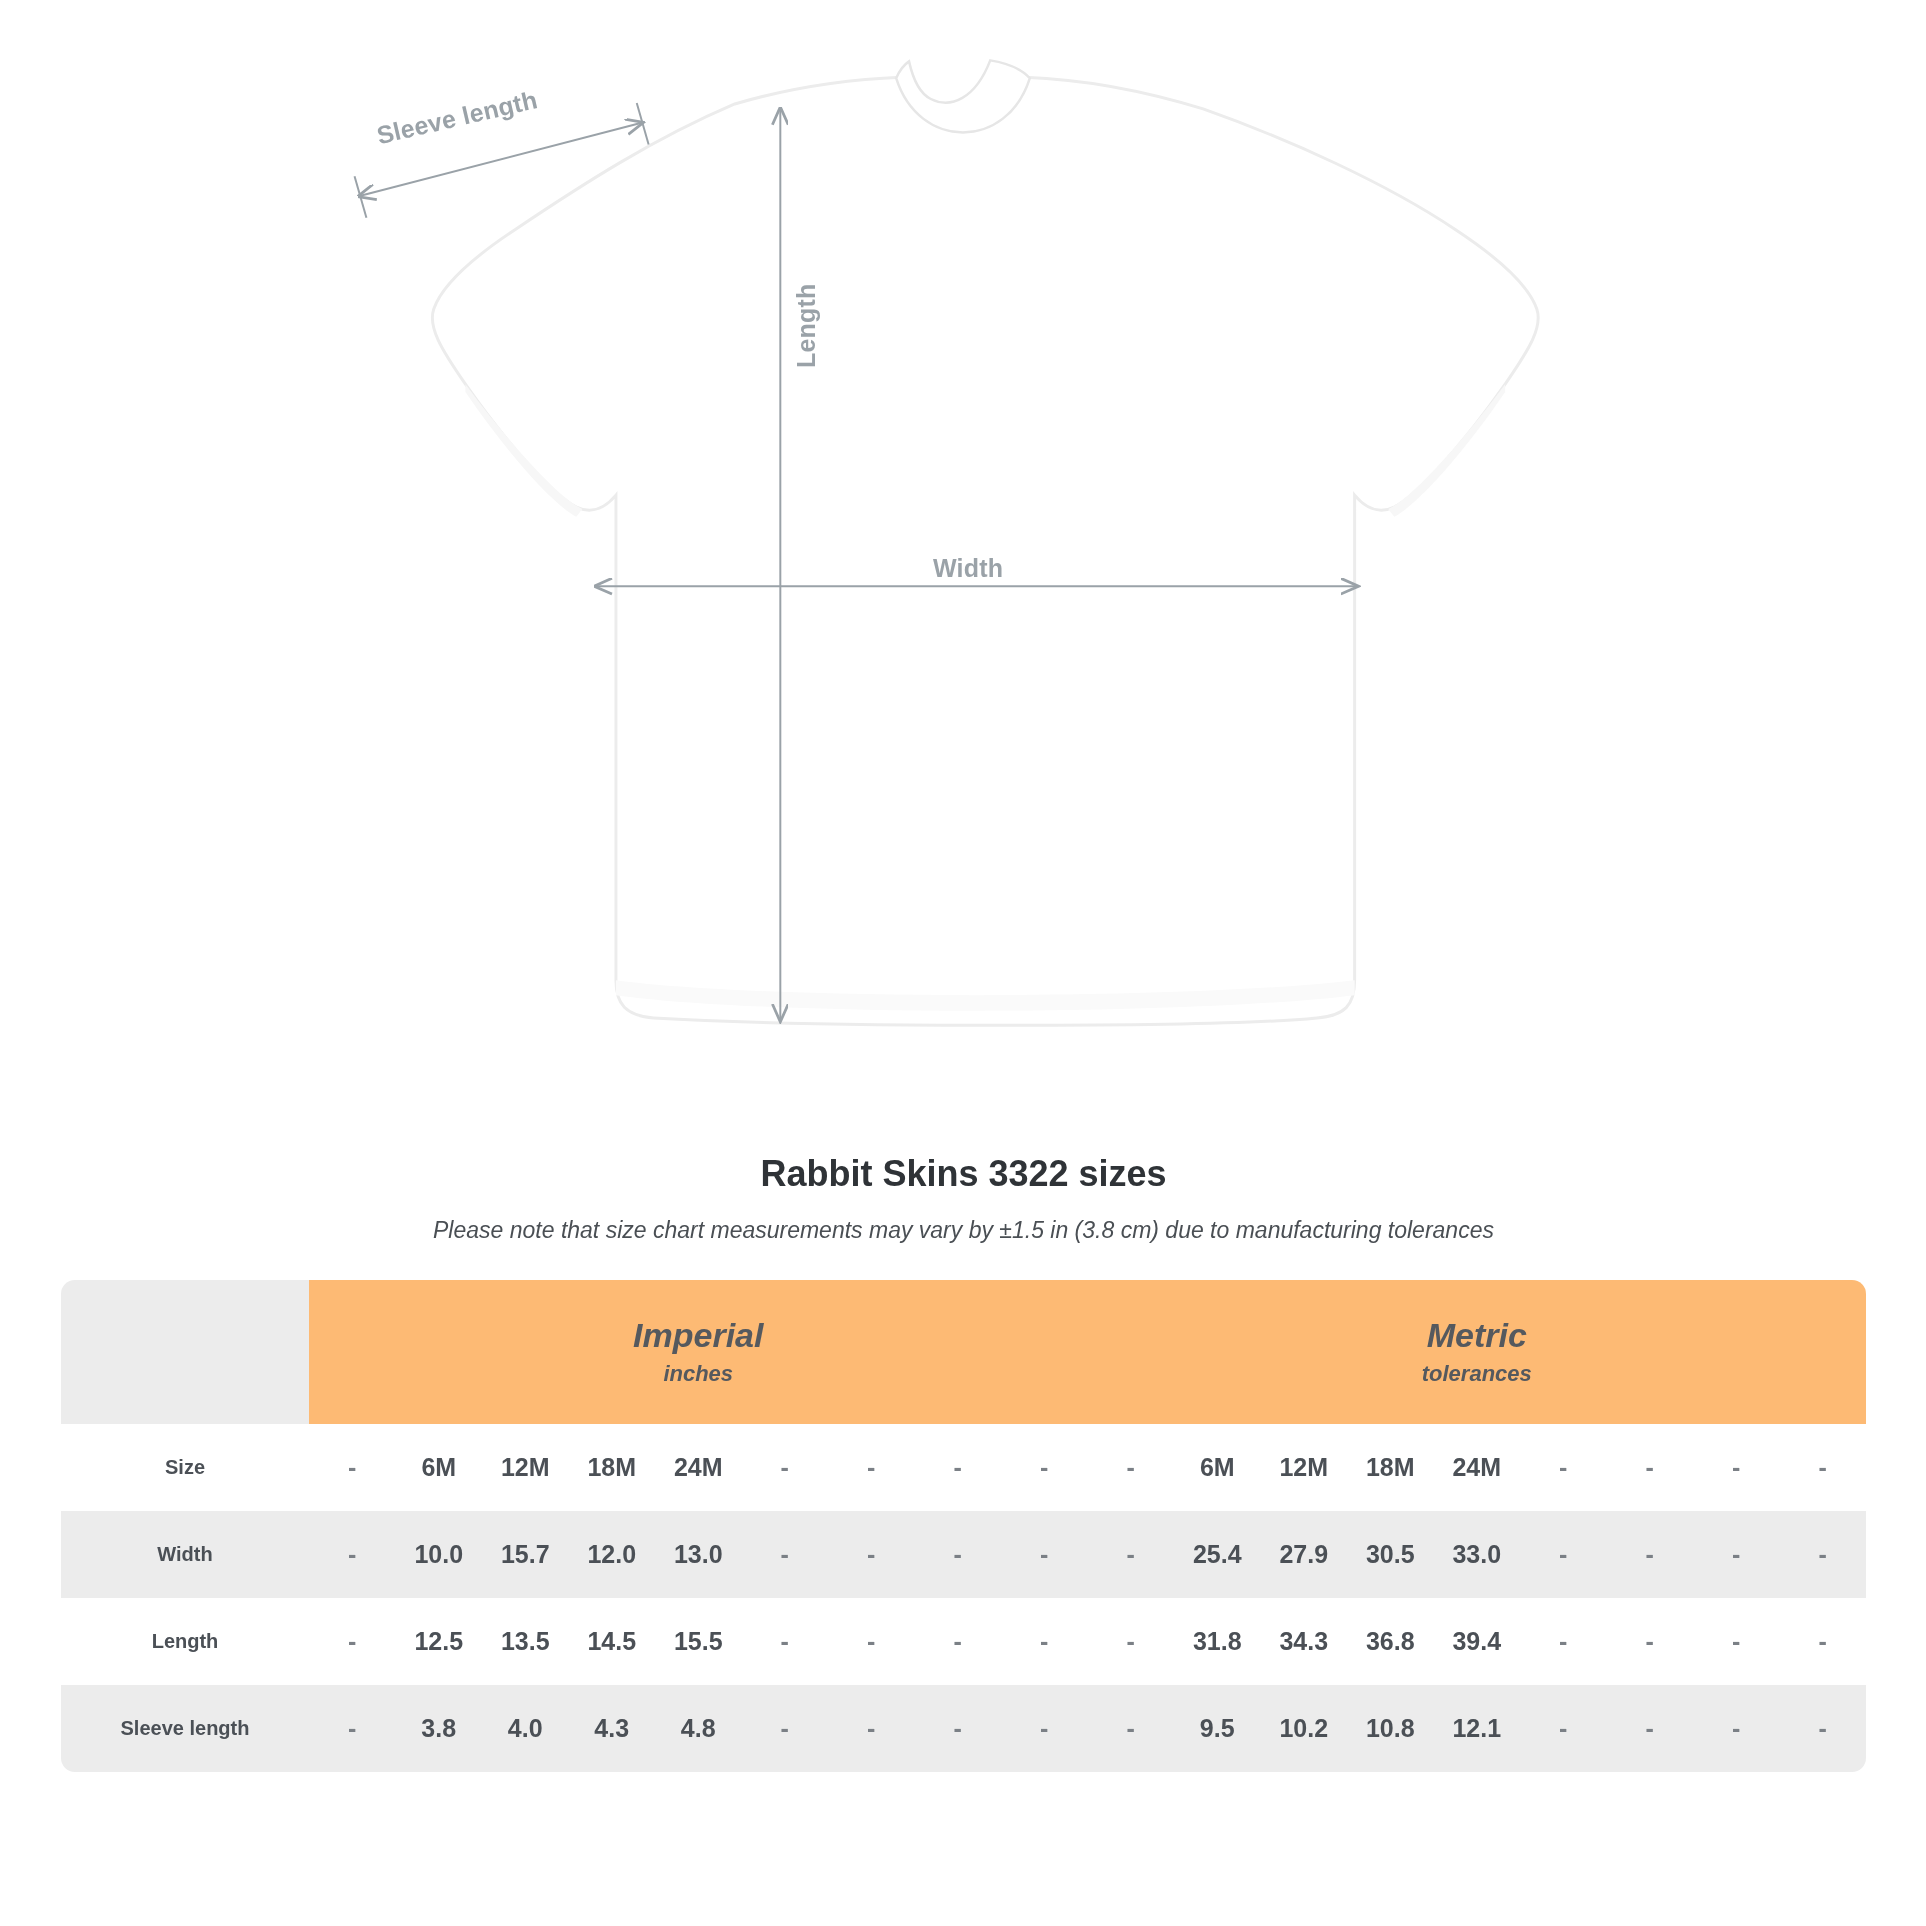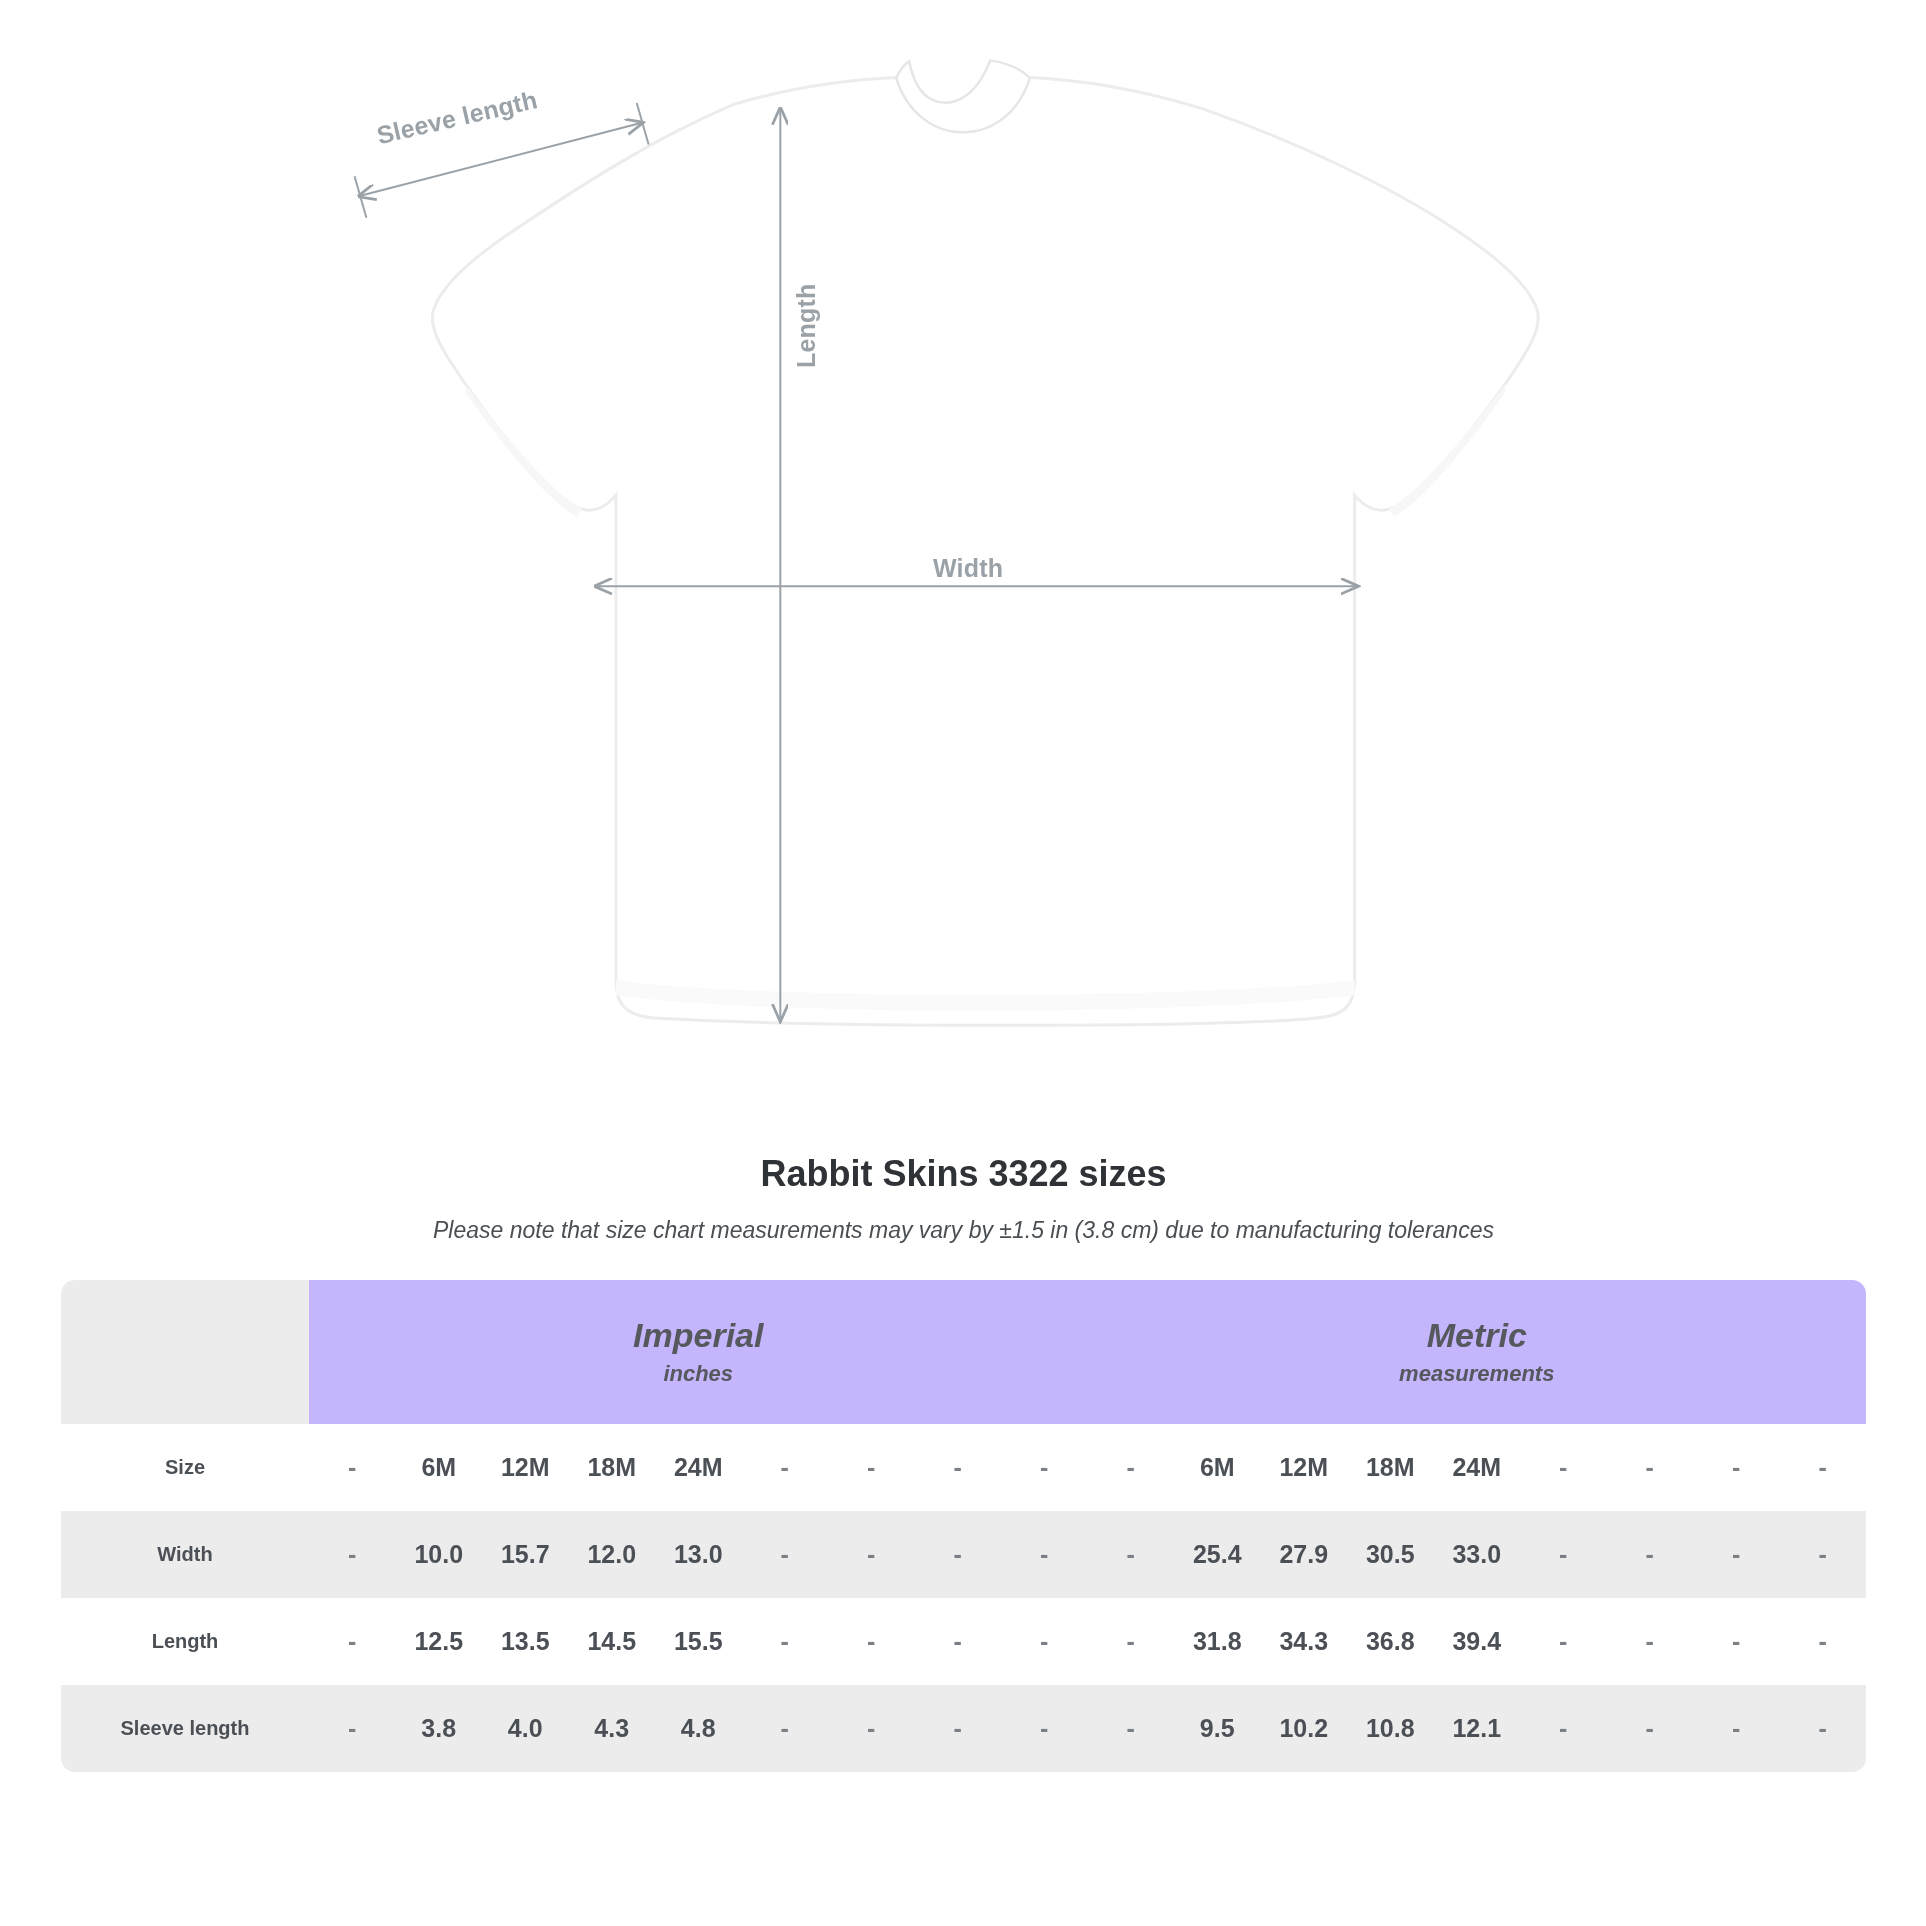--- a/index.html
+++ b/index.html
@@ -71,21 +71,21 @@
   #table-wrap {
     margin: 36px 61px 0 61px;
   }
   table {
     width: 100%;
     border-collapse: collapse;
     table-layout: fixed;
     font-size: 25px;
   }
   thead th {
-    background: #c4b5fd;
+    background: #fdba74;
     padding: 0;
     border: none;
   }
   .unit-head {
     text-align: center;
     padding: 34px 0 34px 0;
   }
   .unit-name {
     font-size: 34px;
     font-style: italic;
@@ -221,21 +221,21 @@
         </colgroup>
       <thead>
         <tr class="round-top">
           <th class="corner"></th>
           <th class="unit-head" colspan="9">
             <div class="unit-name">Imperial</div>
             <div class="unit-sub">inches</div>
           </th>
           <th class="unit-head" colspan="9">
             <div class="unit-name">Metric</div>
-            <div class="unit-sub">measurements</div>
+            <div class="unit-sub">tolerances</div>
           </th>
         </tr>
       </thead>
       <tbody id="table-body">
           <tr class="plain">
             <td class="rowhead">Size</td>
             <td class="dash">-</td>
             <td>6M</td>
             <td>12M</td>
             <td>18M</td>

